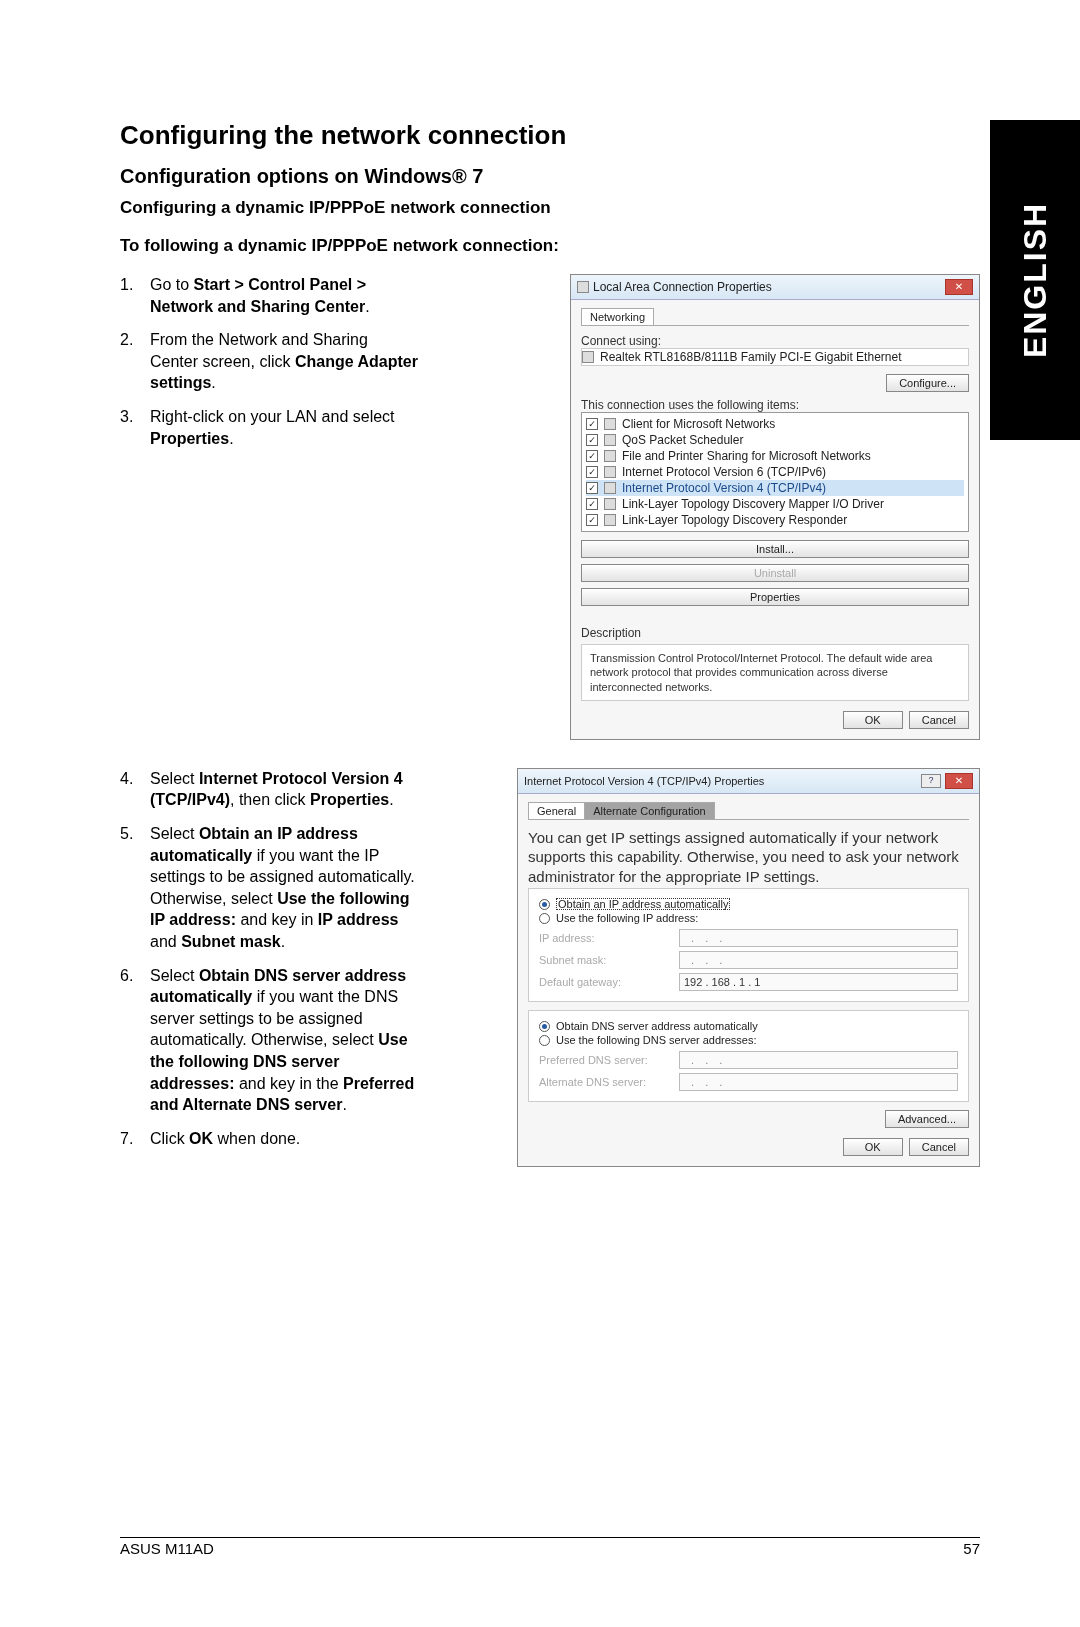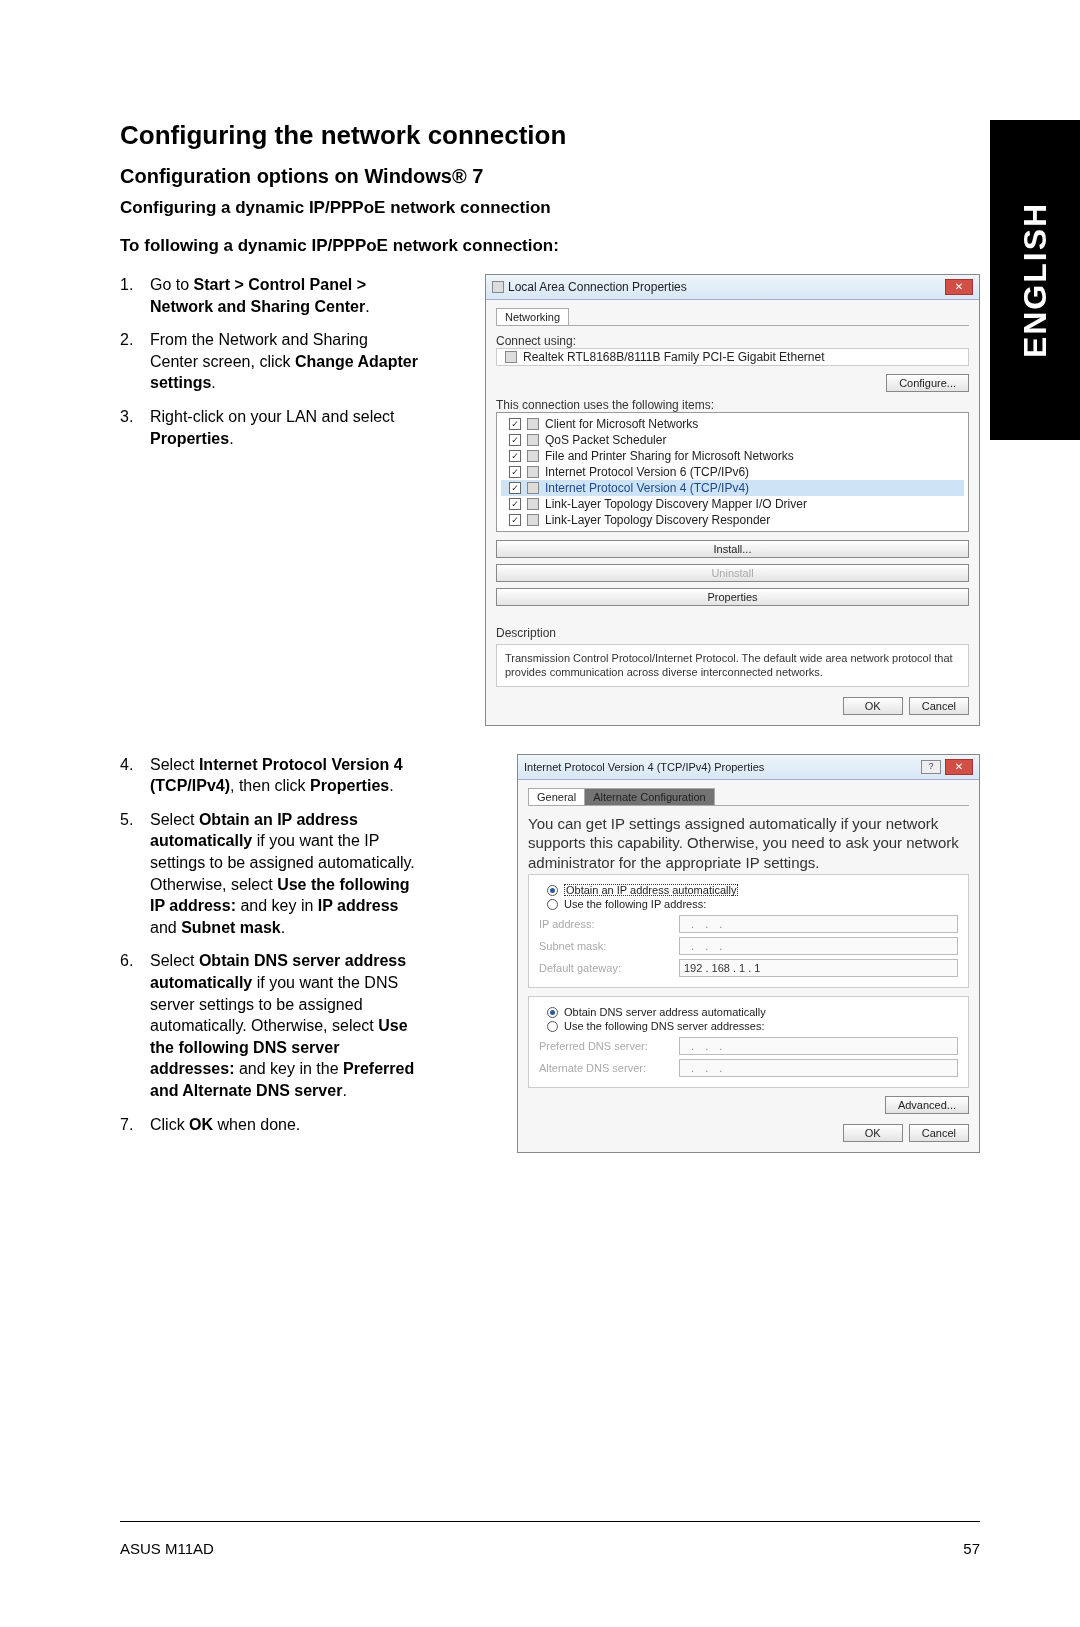--- a/index.html
+++ b/index.html
@@ -12,49 +12,49 @@
   h3 { font-size: 17px; font-weight: bold; margin-bottom: 18px; }
   h4 { font-size: 17px; font-weight: bold; margin-bottom: 18px; }
   .cols { display: flex; gap: 18px; }
   .left { flex: 0 0 300px; }
   .right { flex: 1; }
   ol.steps { list-style: none; padding-left: 0; font-size: 16px; line-height: 1.35; }
   ol.steps li { display: flex; margin-bottom: 12px; }
   ol.steps li .num { width: 30px; flex-shrink: 0; }
   ol.steps li .txt { flex: 1; }
   .bold { font-weight: bold; }
-  .dialog { border: 1px solid #888; background: #fff; font-size: 12px; color: #222; width: 495px; margin-left: auto; }
+  .dialog { border: 1px solid #888; background: #fff; font-size: 12px; color: #222; width: 410px; margin-left: auto; }
   .dialog.small { font-size: 11px; }
   .dlg-title { background: linear-gradient(#eef5fb,#d7e7f5); border-bottom: 1px solid #aac; padding: 4px 6px; display:flex; align-items:center; gap:4px; }
   .dlg-title .titletext { flex:1; }
   .close-x { width:28px; height:16px; background:#d05047; color:#fff; text-align:center; line-height:14px; border:1px solid #a8342c; font-size:10px; }
   .dlg-body { padding: 8px 10px 10px 10px; background:#f6f6f6; }
   .tab-row { display:flex; border-bottom:1px solid #aaa; margin-bottom:8px; }
   .tab { border:1px solid #aaa; border-bottom:none; background:#fff; padding:2px 8px; margin-right:-1px; font-size:11px; }
-  .tab.inactive { background:#737373; }
+  .tab.inactive { background:#a3a3a3; }
   .group { border:1px solid #ccc; background:#fff; padding:6px 8px; margin-bottom:8px; }
-  .row { display:flex; align-items:center; gap:6px; padding:1px 8px; }
+  .row { display:flex; align-items:center; gap:6px; padding:1px 0; }
   .chk { width:12px; height:12px; border:1px solid #666; background:#fff; display:inline-flex; align-items:center; justify-content:center; font-size:9px; line-height:1; }
   .listbox { border:1px solid #999; background:#fff; padding:3px 4px; height:auto; }
   .listbox .row.selected { background:#cfe3f7; }
   .btn { border:1px solid #888; background:linear-gradient(#fff,#e3e3e3); padding:2px 12px; font-size:11px; display:inline-block; text-align:center; min-width:60px; }
   .btn.wide { min-width:78px; }
   .btn-row { display:flex; justify-content:flex-end; gap:6px; margin-top:6px; }
   .btn-row.center3 { justify-content:space-between;flex-direction:column; }
   .lbl { color:#333; }
   .desc { font-size:11px; color:#333; line-height:1.3; margin-top:4px; }
   .fieldset { border:1px solid #ccc; padding:8px 10px 10px 10px; margin-bottom:8px; background:#fff; }
   .radio { width:11px; height:11px; border:1px solid #555; border-radius:50%; display:inline-flex; align-items:center; justify-content:center; }
   .radio.on::after { content:''; width:5px; height:5px; background:#2a5aa0; border-radius:50%; display:block; }
   .ipgrid { display:grid; grid-template-columns: 140px 1fr; row-gap:4px; align-items:center; margin-top:4px; }
   .ipbox { border:1px solid #bbb; background:#fafafa; height:18px; padding:0 4px; font-size:11px; display:flex; align-items:center; gap:4px; color:#888; }
   .ipbox span.dot { color:#888; }
   .ghost { color:#aaa; }
   .small-note { font-size:15px; color:#333; margin-bottom:2px; line-height:1.3; }
-  .footer { position:absolute; bottom:70px; left:120px; right:100px; border-top:1px solid #000; padding-top:18px; display:flex; justify-content:space-between; font-size:15px; }
+  .footer { position:absolute; bottom:70px; left:120px; right:100px; border-top:1px solid #000; padding-top:2px; display:flex; justify-content:space-between; font-size:15px; }
   .icon-sq { width:12px; height:12px; background:#ddd; border:1px solid #888; display:inline-block; }
   .sel-outline { outline:1px dotted #333; outline-offset:-1px; padding:0 2px; }
 </style>
 </head>
 <body>
 
 <div class="side-tab">
   <div class="label">ENGLISH</div>
 </div>
 

